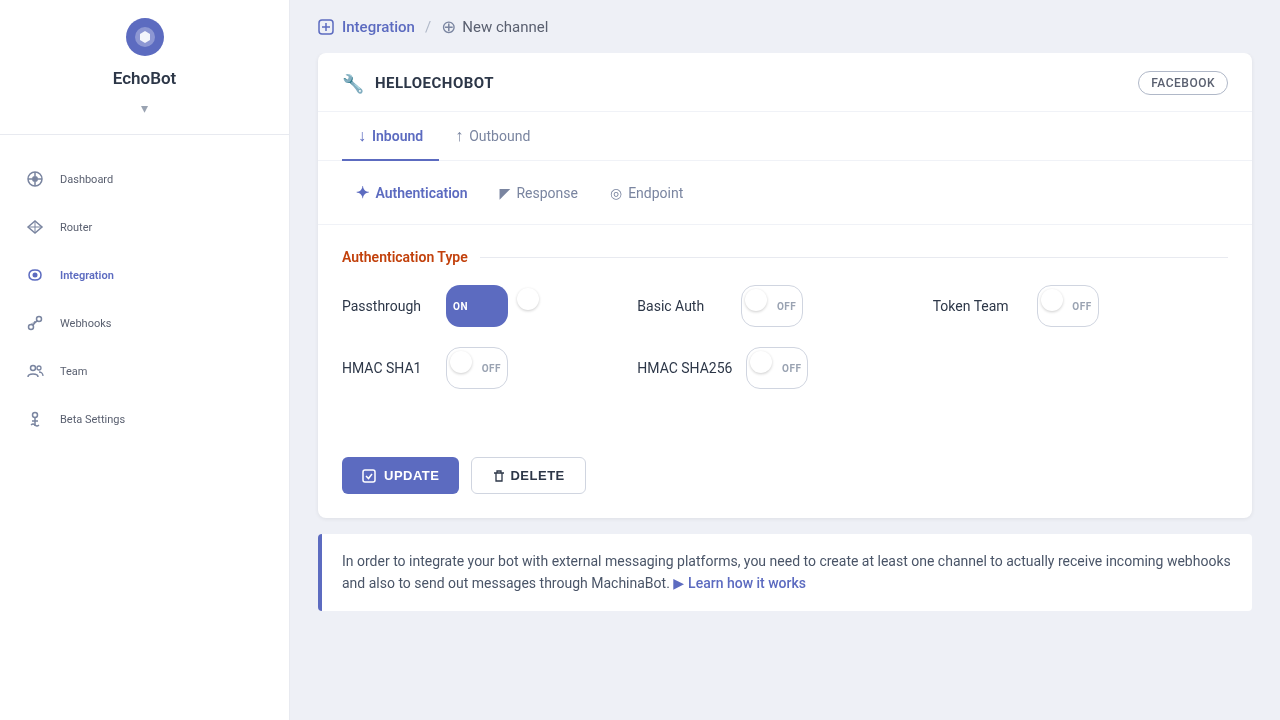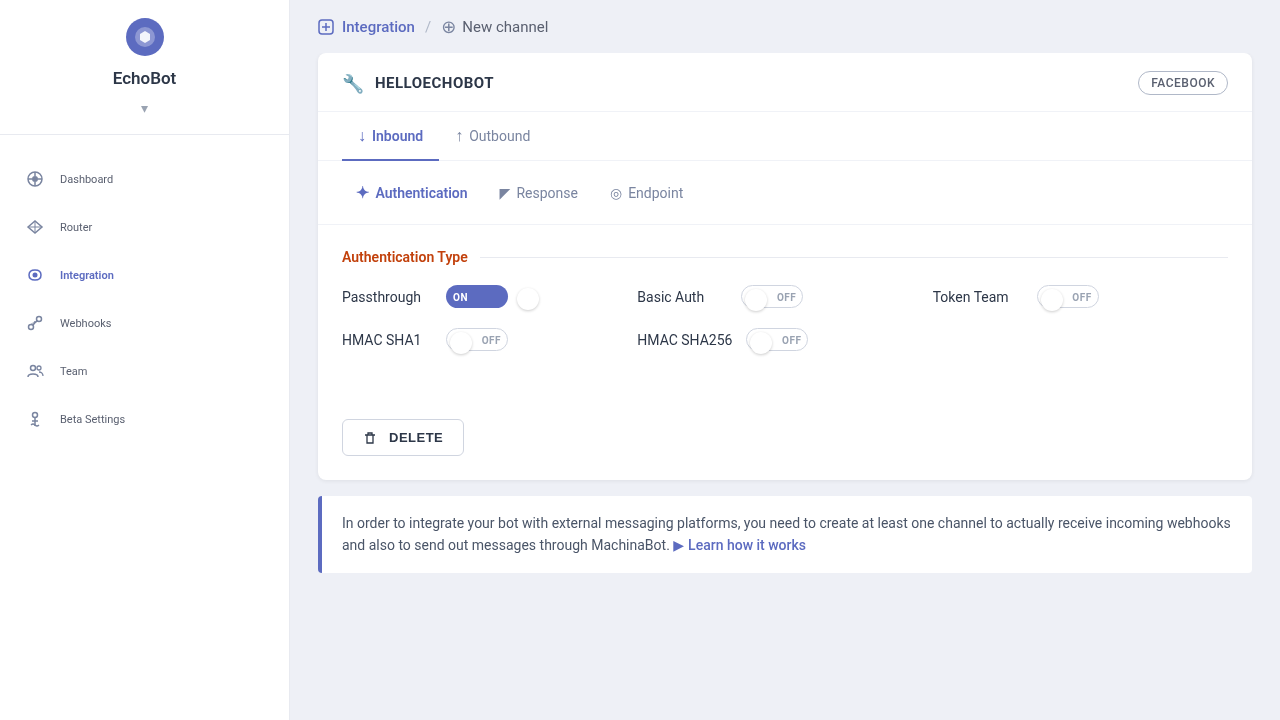--- a/index.html
+++ b/index.html
@@ -278,21 +278,21 @@
 
     
     .toggle {
       display: flex;
       align-items: center;
       cursor: pointer;
     }
 
     .toggle-track {
       width: 62px;
-      height: 23px;
+      height: 42px;
       border-radius: 14px;
       display: flex;
       align-items: center;
       padding: 3px;
       position: relative;
       transition: background 0.2s;
     }
 
     .toggle-track.on {
       background: #5c6bc0;
@@ -359,21 +359,21 @@
       padding: 10px 20px;
       font-size: 13px;
       font-weight: 700;
       letter-spacing: 0.5px;
       cursor: pointer;
     }
 
     .btn-delete {
       display: flex;
       align-items: center;
-      gap: 12px;
+      gap: 4px;
       background: #fff;
       color: #2d3748;
       border: 1px solid #d0d5e0;
       border-radius: 6px;
       padding: 10px 20px;
       font-size: 13px;
       font-weight: 600;
       letter-spacing: 0.5px;
       cursor: pointer;
     }
@@ -592,20 +592,27 @@
                 <span class="toggle-label toggle-label-off" style="position:absolute; right:6px; color:#9aa3b2; font-size:10px; font-weight:700; top:50%; transform:translateY(-50%);">OFF</span>
               </div>
             </div>
           </div>
 
           <div></div>
         </div>
       </div>
 
       <div class="action-bar">
+        <button class="btn-update">
+          <svg width="14" height="14" viewBox="0 0 14 14" fill="none">
+            <rect x="1" y="1" width="12" height="12" rx="2" stroke="white" stroke-width="1.5" fill="none"></rect>
+            <path d="M4 7 L6.5 9.5 L10 5" stroke="white" stroke-width="1.5"></path>
+          </svg>
+          <span>UPDATE</span>
+        </button>
         <button class="btn-delete">
           <svg width="14" height="14" viewBox="0 0 14 14" fill="none">
             <path d="M2 4 L12 4 M5 4 L5 2 L9 2 L9 4 M4 4 L4 12 L10 12 L10 4" stroke="#2d3748" stroke-width="1.3" fill="none"></path>
           </svg>
           <span>DELETE</span>
         </button>
       </div>
     </div>
 
     <div class="info-banner">

